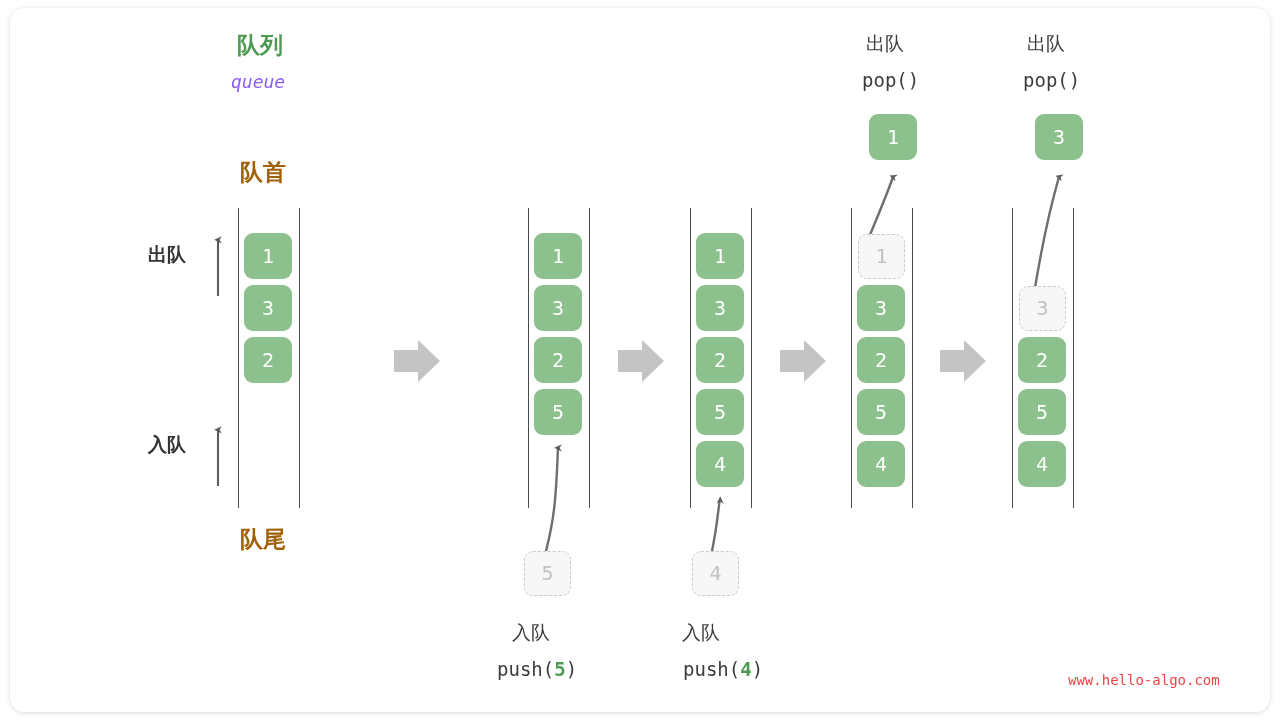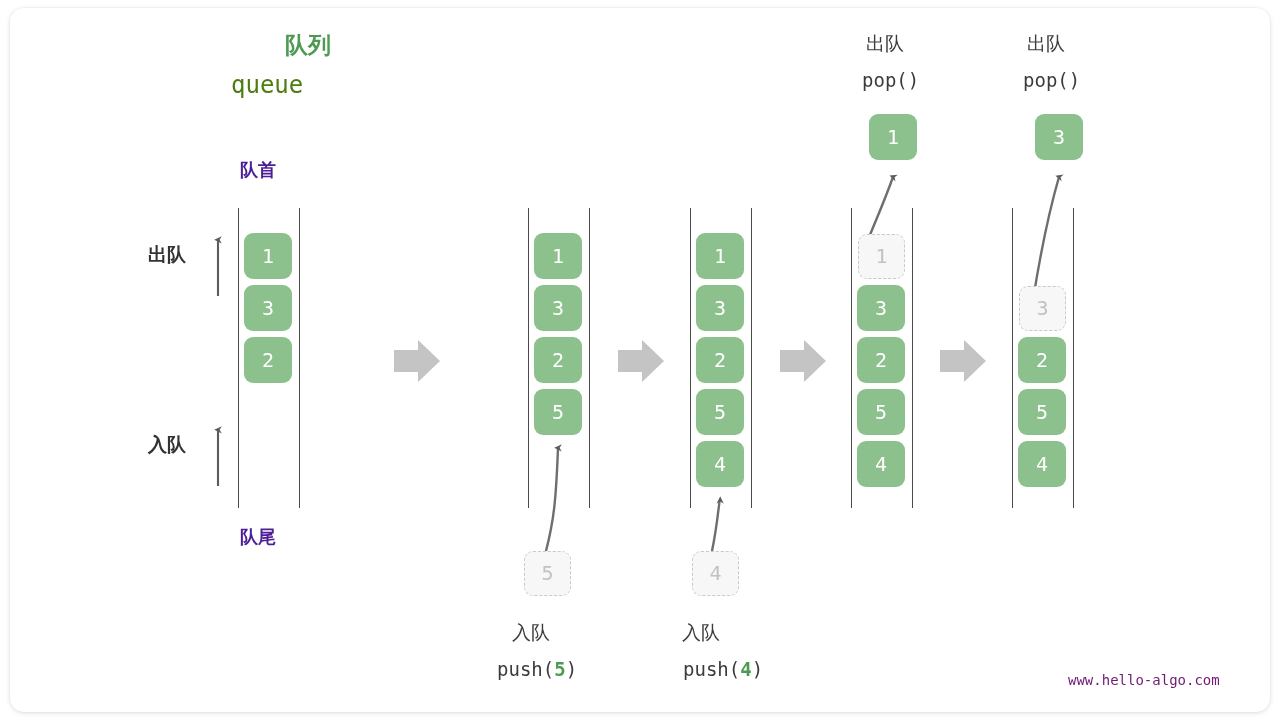--- a/index.html
+++ b/index.html
@@ -9,28 +9,28 @@
   #stage{position:relative;width:1280px;height:720px;}
 
   .card-frame{
     position:absolute;left:10px;top:8px;width:1260px;height:704px;
     background:#ffffff;border-radius:14px;
     box-shadow:0 1px 5px rgba(0,0,0,.13), 0 0 0 .5px rgba(0,0,0,.04);
   }
 
   
   .t{position:absolute;white-space:pre;line-height:1.0;}
-  .title-cn{font-size:23px;font-weight:bold;color:#4e9a52;margin-left:48px;}
-  .title-en{font-size:24px;color:#4d7c0f;font-family:"DejaVu Sans Mono","Liberation Mono",monospace;}
+  .title-cn{font-size:23px;font-weight:bold;color:#4e9a52;}
+  .title-en{font-size:18px;color:#8b5cf6;font-family:"DejaVu Sans Mono","Liberation Mono",monospace;font-style:italic;}
   .hdr-cn{font-size:19px;color:#3c3c3c;}
   .hdr-mono{font-size:19px;color:#3c3c3c;font-family:"DejaVu Sans Mono","Liberation Mono",monospace;text-align:center;}
   .sidelabel{font-size:19px;font-weight:bold;color:#333333;}
-  .endlabel{font-size:18px;font-weight:bold;color:#4c1d95;}
+  .endlabel{font-size:23px;font-weight:bold;color:#a16207;}
   .mono-num{color:#4e9a52;font-weight:bold;}
-  .watermark{font-size:14px;color:#701a75;
+  .watermark{font-size:14px;color:#ef4444;
              font-family:"DejaVu Sans Mono","Liberation Mono",monospace;text-align:right;}
 
   
   .rail{position:absolute;width:1.4px;background:#4a4a4a;}
 
   
   .cell{
     position:absolute;width:48px;height:46px;border-radius:9px;
     background:#8cc08c;color:#ffffff;
     display:flex;align-items:center;justify-content:center;

